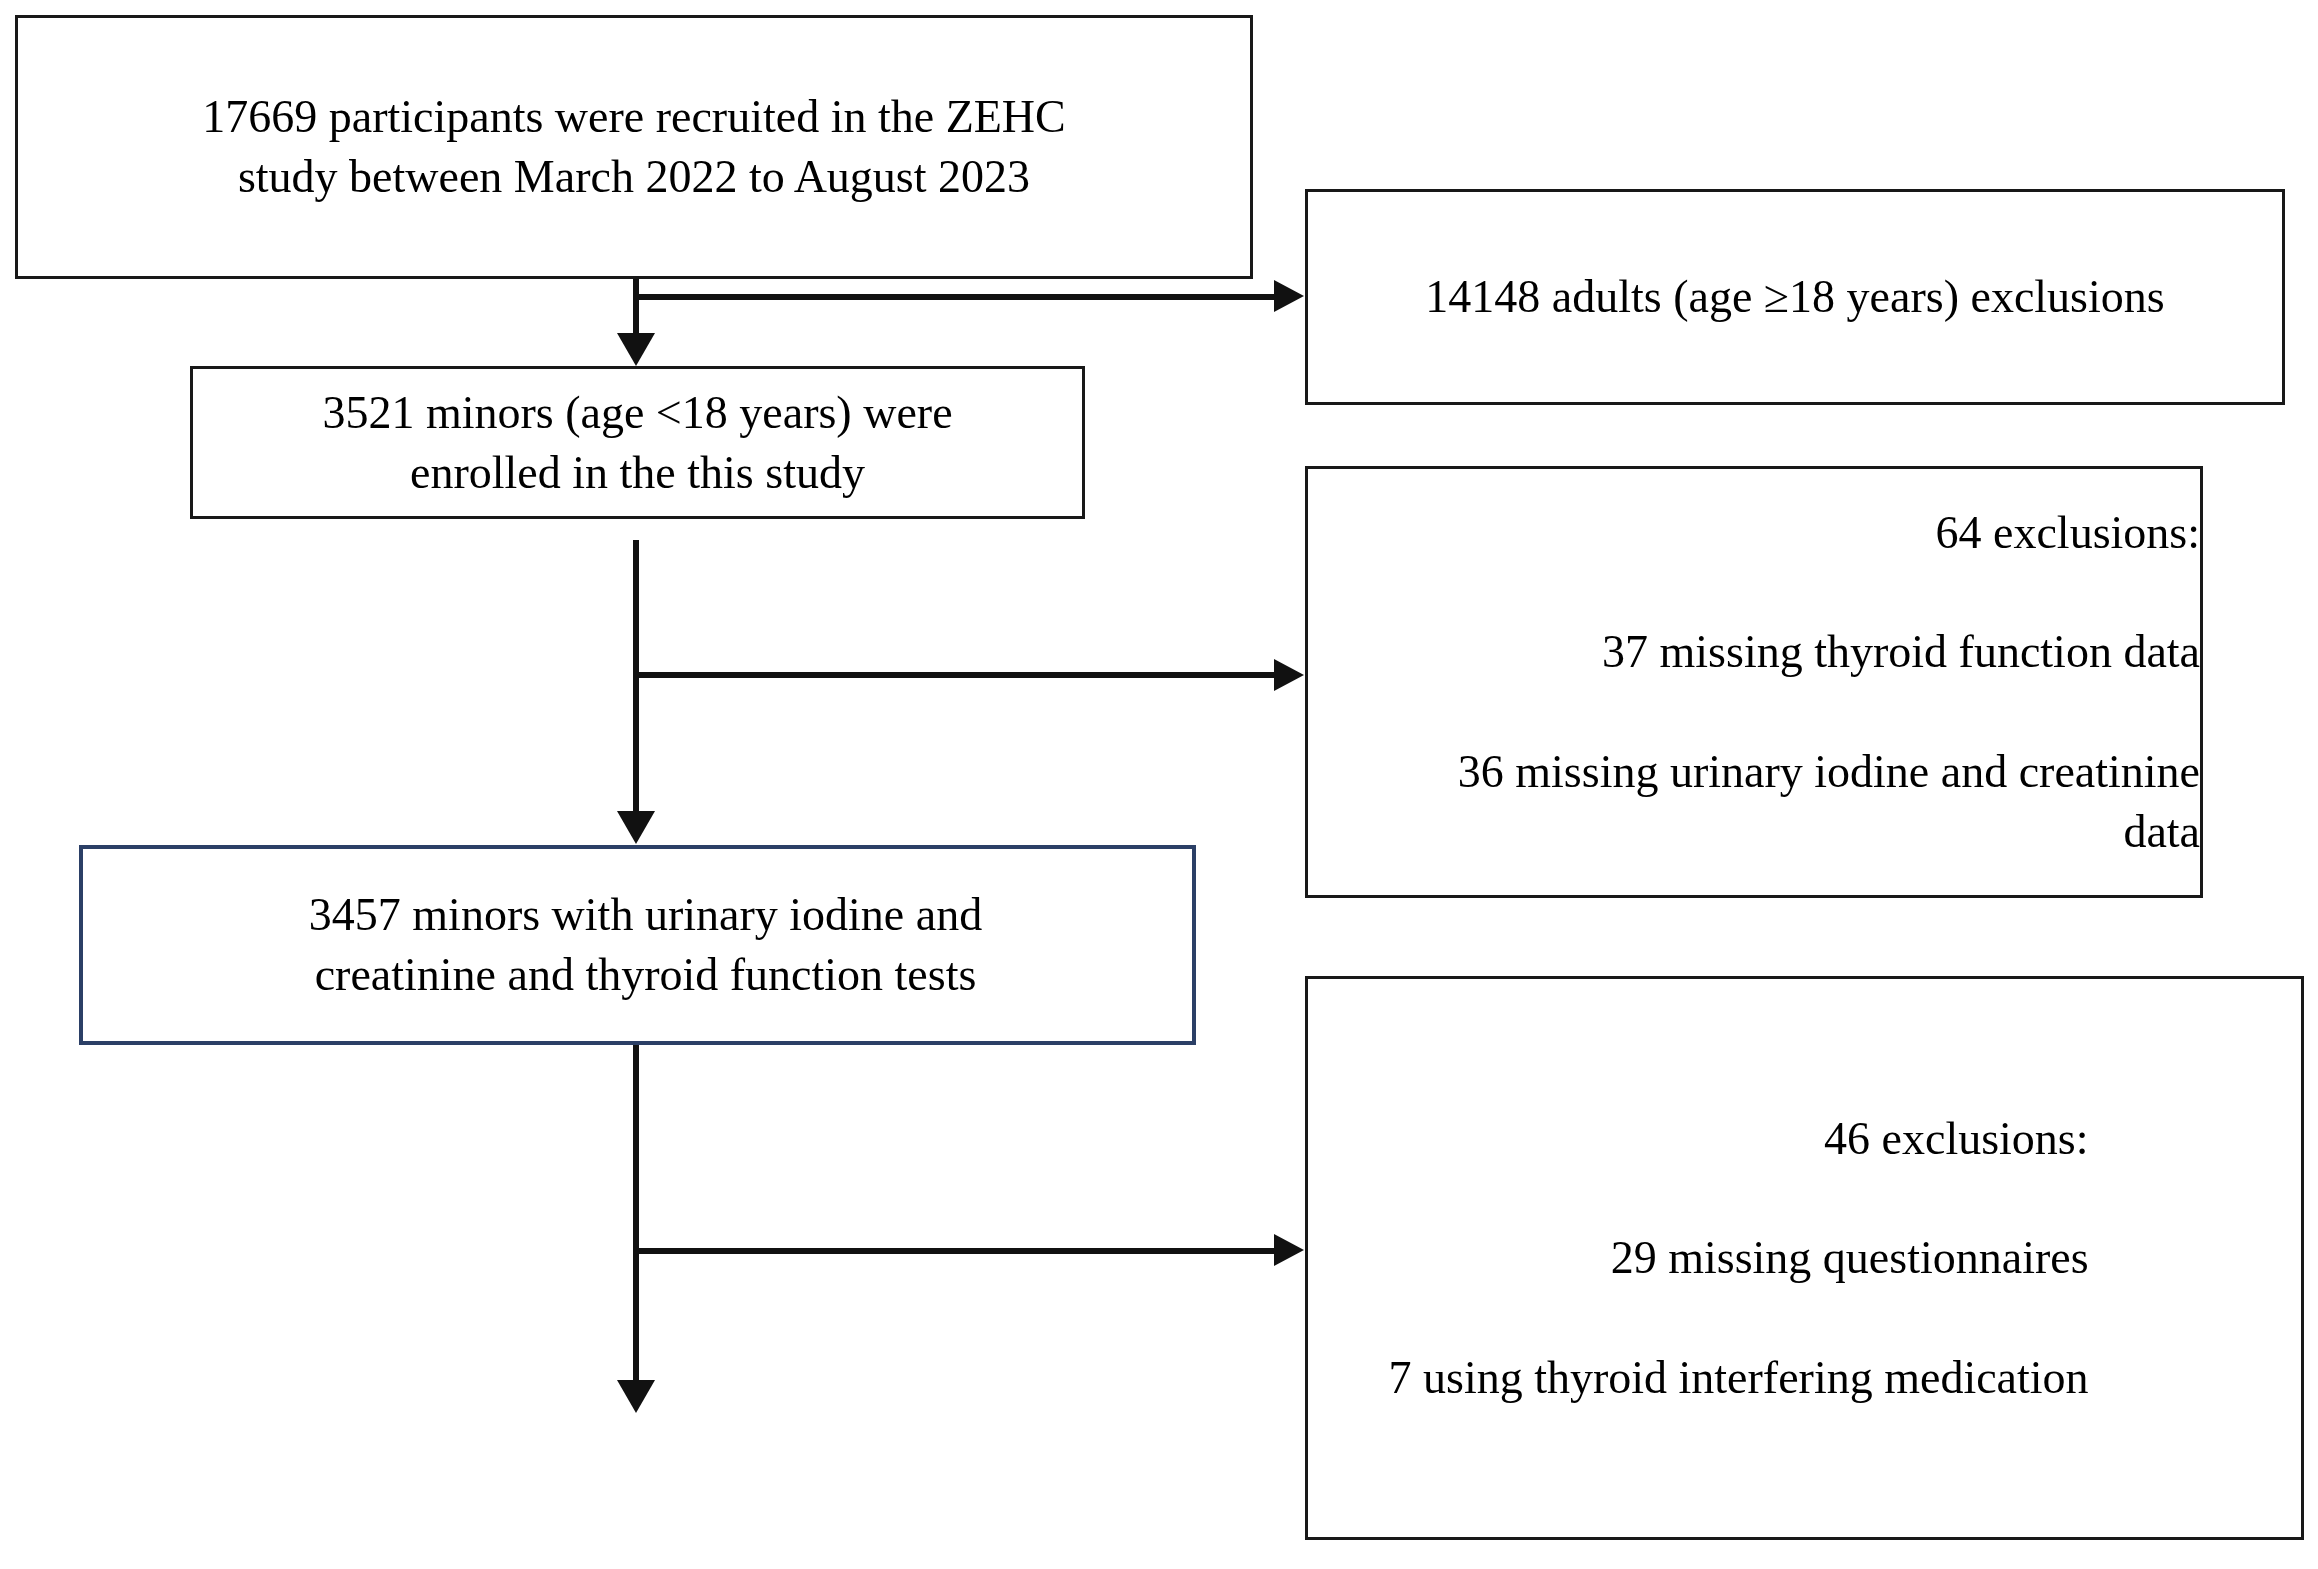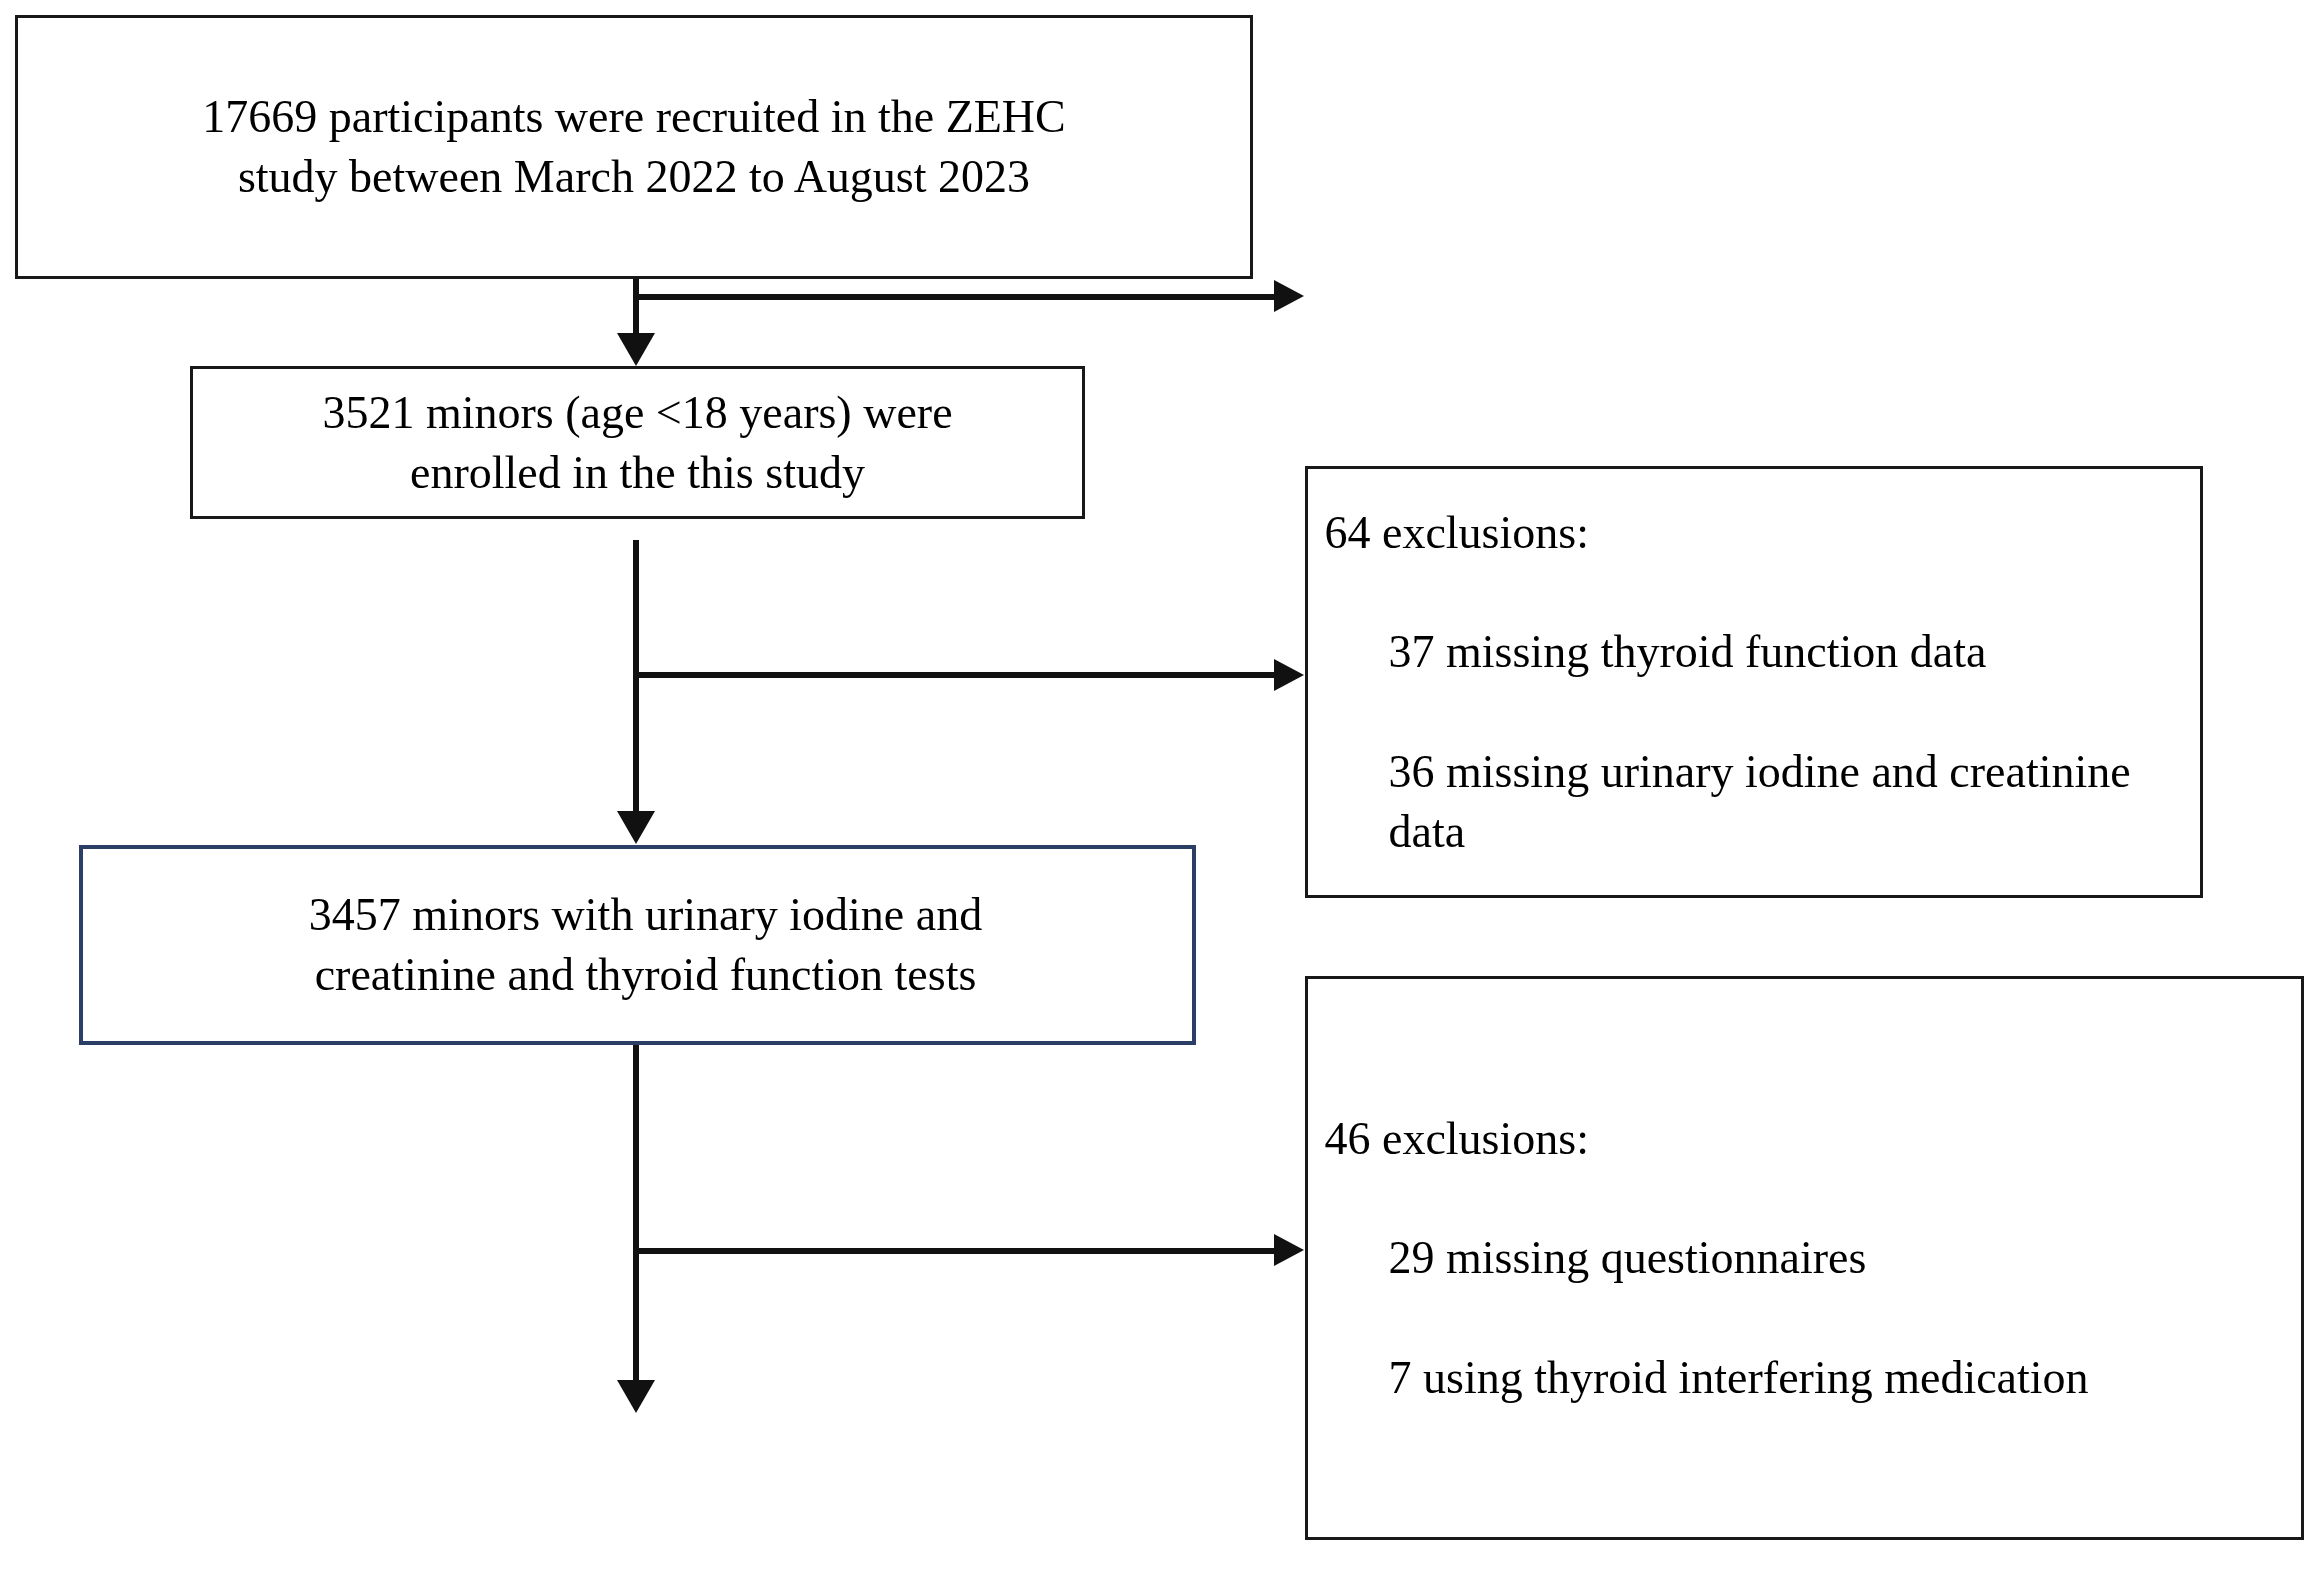--- a/index.html
+++ b/index.html
@@ -30,21 +30,21 @@
     line-height: 1.30;
   }
   .node.black  { border: 3.7px solid #181818; }
   .node.blue   { border: 4.5px solid #2B3F66; }
   .node .txt {
     display: block;
     white-space: pre-line;
   }
   .node.left-align {
     justify-content: flex-start;
-    text-align: left;
+    text-align: right;
   }
   .node.left-align .txt {
     padding-left: 16.5px;
   }
   .excl-title { display: block; }
   .excl-item  { display: block; padding-left: 64px; }
 
   
   .vline, .hline {
     position: absolute;
@@ -97,20 +97,23 @@
     <span class="txt">3521 minors (age &lt;18 years) were
 enrolled in the this study</span>
   </div>
 
   <div class="node blue" style="left:79px; top:845px; width:1117px; height:200px; font-size:46px;padding-left:16px;">
     <span class="txt">3457 minors with urinary iodine and
 creatinine and thyroid function tests</span>
   </div>
 
 
+  <div class="node black" style="left:1305px; top:189px; width:980px; height:216px; font-size:46px;">
+    <span class="txt">14148 adults (age ≥18 years) exclusions</span>
+  </div>
 
   <div class="node black left-align" style="left:1305px; top:466px; width:898px; height:432px; font-size:46px;">
     <span class="txt">
       <span class="excl-title">64 exclusions:</span>
       <span class="excl-item">37 missing thyroid function data</span>
       <span class="excl-item">36 missing urinary iodine and creatinine data</span>
     </span>
   </div>
 
   <div class="node black left-align" style="left:1305px; top:976px; width:999px; height:564px; font-size:46px;">

